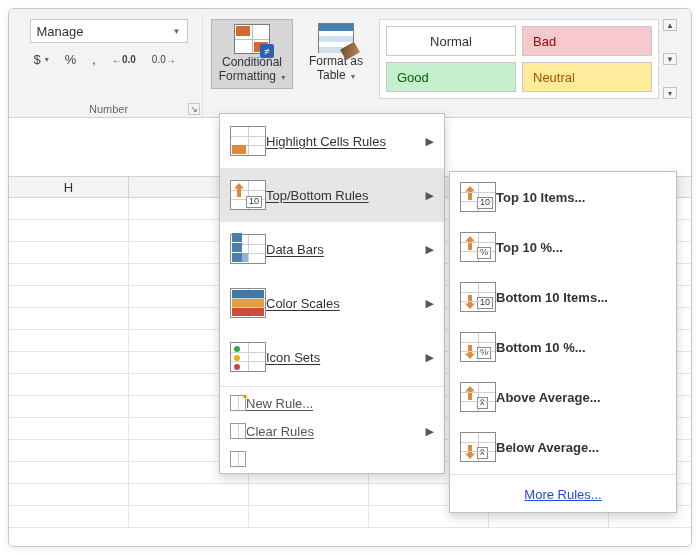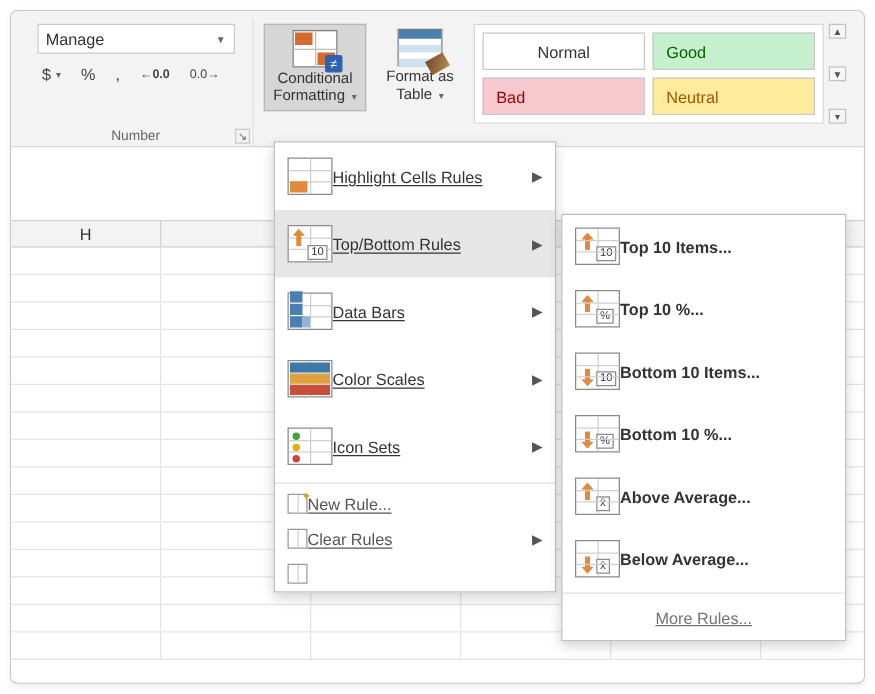--- a/index.html
+++ b/index.html
@@ -89,21 +89,21 @@
   .m-ico.tb .arrow, .tb2 .arrow { position:absolute; left:4px; top:3px; width:10px; height:14px; background:#e08a3e; clip-path:polygon(50% 0,100% 40%,70% 40%,70% 100%,30% 100%,30% 40%,0 40%); }
   .m-ico.tb.dn .arrow, .tb2.dn .arrow { transform:scaleY(-1); top:12px; }
   .m-ico.tb .tag, .tb2 .tag { position:absolute; left:16px; bottom:2px; font-size:9px; border:1px solid #8a8a8a; background:#fff; padding:0 2px; line-height:1.1; color:#333; }
   .sm-ico { width:16px; height:16px; position:relative; flex:0 0 16px; }
   .sm-ico .g { position:absolute; inset:0; border:1px solid #9a9a9a; background:#fff; }
   .sm-ico .g::before { content:""; position:absolute; left:50%; top:0; bottom:0; width:1px; background:#cfcfcf; }
   .sm-ico .star { position:absolute; right:-3px; top:-3px; color:#d4a20a; font-size:9px; }
 
   .menu2 .m-item { padding:10px 10px; }
   .menu2 .txt2 { font-weight:600; font-size:13px; color:#333; }
-  .menu2 .more { text-align:center; padding:10px; font-size:13px; color:#737373; text-decoration:underline; }
+  .menu2 .more { text-align:center; padding:10px; font-size:13px; color:#1d4ed8; text-decoration:underline; }
   .tb2 { width:36px; height:30px; position:relative; flex:0 0 36px; border:1px solid #8a8a8a; background:#fff; }
   .tb2::before,.tb2::after { content:""; position:absolute; background:#cfcfcf; }
   .tb2::before { left:50%; top:0; bottom:0; width:1px; }
   .tb2::after  { top:33%; left:0; right:0; height:1px; box-shadow:0 9px 0 #cfcfcf; }
 </style>
 </head>
 <body>
 
 <div class="frame">
 
@@ -150,25 +150,25 @@
             <div class="brush"></div>
         </div>
         <div class="label"><span>Format as Table</span> <span class="tiny-arrow">▾</span></div>
       </div>
 
       <div style="display:flex;">
         <div class="styles-grid">
           <div class="style-cell style-normal">
               <span>Normal</span>
             </div>
+          <div class="style-cell style-bad">
+              <span>Bad</span>
+            </div>
           <div class="style-cell style-good">
               <span>Good</span>
-            </div>
-          <div class="style-cell style-bad">
-              <span>Bad</span>
             </div>
           <div class="style-cell style-neutral">
               <span>Neutral</span>
             </div>
         </div>
         <div class="styles-side">
           <div class="spin">▲</div>
           <div class="spin">▼</div>
           <div class="spin">▾</div>
         </div>

